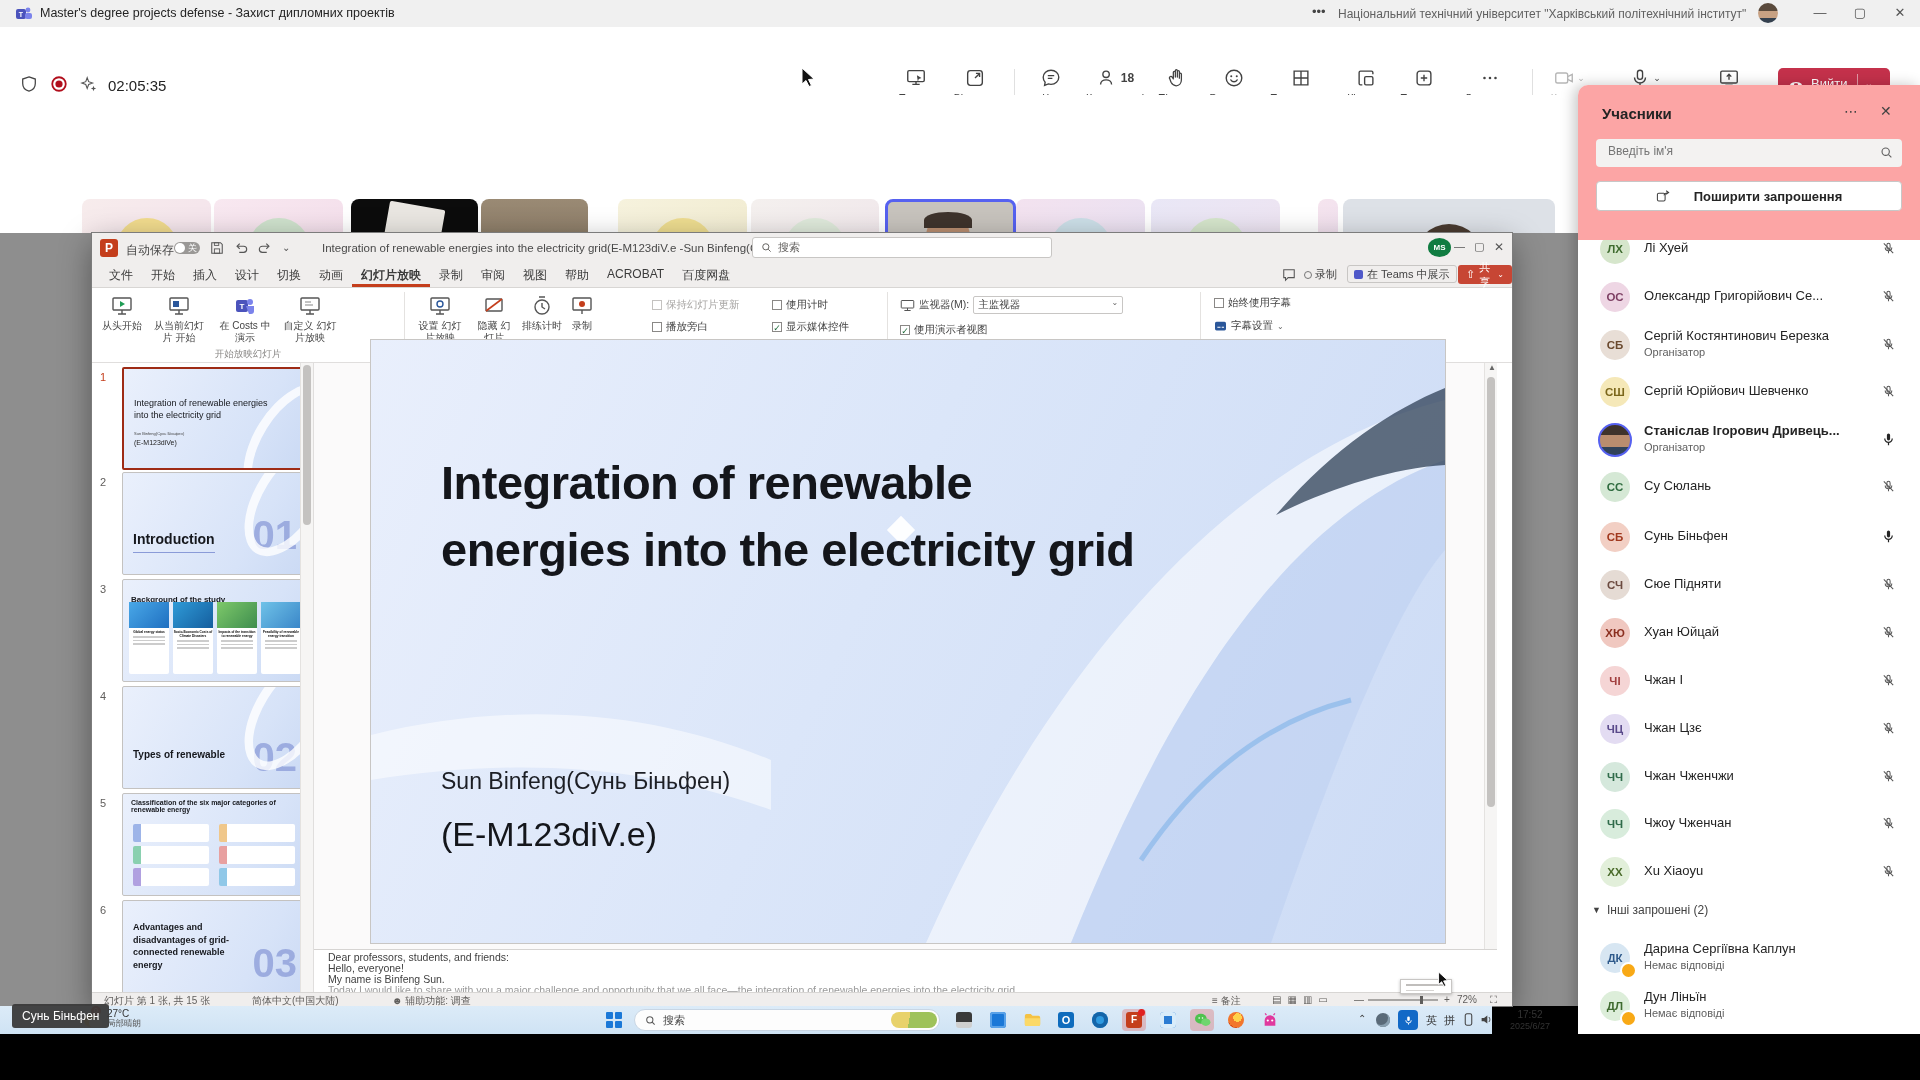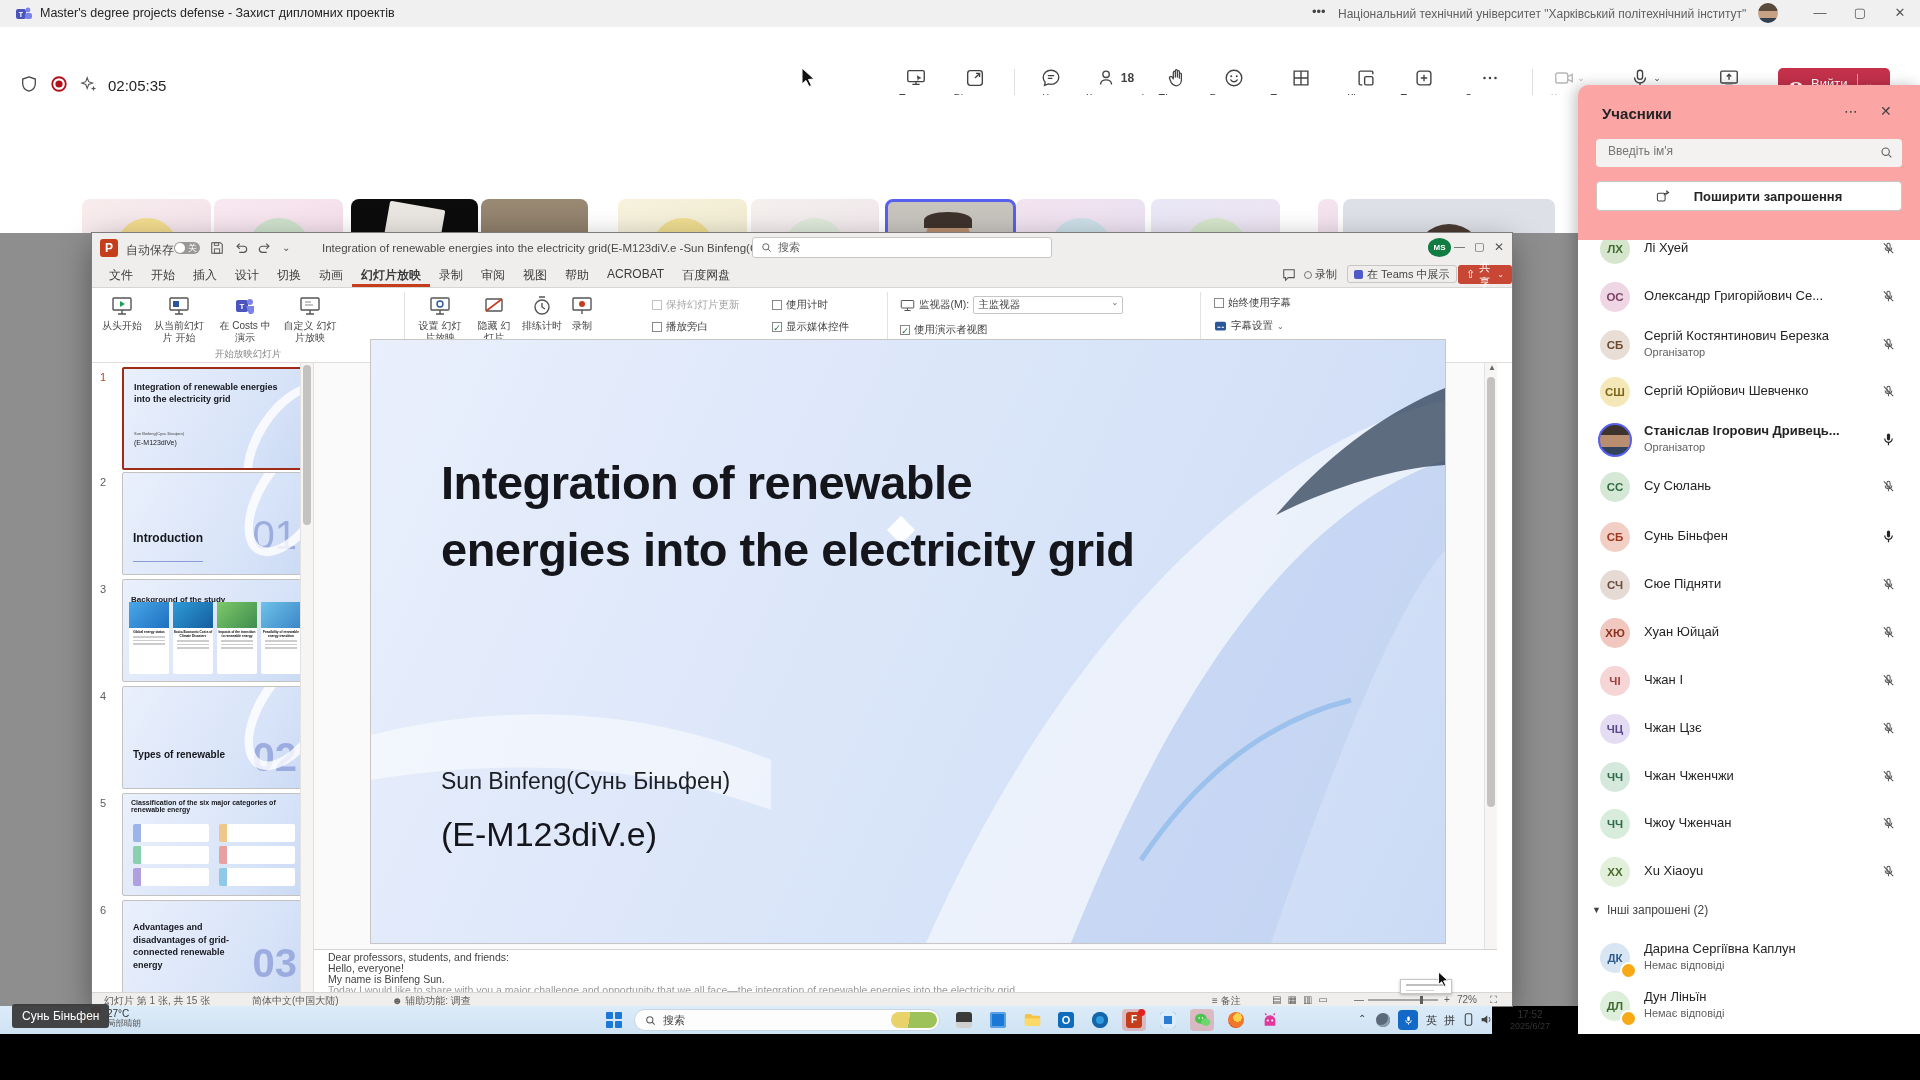--- a/index.html
+++ b/index.html
@@ -525,29 +525,29 @@
           <span>字幕设置</span>
             <span style="font-size:8px;color:#666">⌄</span>
           </div>
       </div>
       <div class="rgroup-label" style="left:1122px;width:260px">辅助字幕与字幕</div>
     </div>
 
     <div class="thumbpane">
       <span class="tnum" style="top:8px;color:#c43e1c">1</span>
       <div class="thumb" style="top:4px;border:2px solid #9e2b15">
-        <div style="position:absolute;left:10px;top:12px;font-size:9px;font-weight:700;color:#16181d;line-height:1.35;width:150px">Integration of renewable energies into the electricity grid</div>
+        <div style="position:absolute;left:10px;top:28px;font-size:9px;font-weight:400;color:#16181d;line-height:1.35;width:150px">Integration of renewable energies into the electricity grid</div>
         <div style="position:absolute;left:10px;top:62px;font-size:4px;color:#444">Sun Binfeng(Сунь Біньфен)</div>
         <div style="position:absolute;left:10px;top:70px;font-size:7px;color:#222">(E-M123diVe)</div>
         <div style="position:absolute;right:-22px;top:8px;width:70px;height:130px;border:9px solid rgba(255,255,255,.8);border-radius:50%;transform:rotate(32deg)"></div>
       </div>
       <span class="tnum" style="top:113px">2</span>
       <div class="thumb" style="top:109px">
-        <div style="position:absolute;left:10px;top:58px;font-size:12px;font-weight:700;color:#16181d;border-bottom:1px solid #8a9bd8;padding-bottom:16px">Introduction</div>
-        <div style="position:absolute;right:6px;top:40px;font-size:40px;font-weight:400;color:#8a9bd8;opacity:.75">01</div>
+        <div style="position:absolute;left:10px;top:58px;font-size:14px;font-weight:700;color:#16181d;border-bottom:1px solid #8a9bd8;padding-bottom:5px">Introduction</div>
+        <div style="position:absolute;right:6px;top:40px;font-size:40px;font-weight:700;color:#8a9bd8;opacity:.75">01</div>
         <div style="position:absolute;right:-22px;top:-40px;width:70px;height:130px;border:9px solid rgba(255,255,255,.8);border-radius:50%;transform:rotate(32deg)"></div>
       </div>
       <span class="tnum" style="top:220px">3</span>
       <div class="thumb" style="top:216px">
         <div style="position:absolute;left:8px;top:15px;font-size:8px;font-weight:700;color:#16181d">Background of the study</div>
         <div style="position:absolute;left:6px;top:22px;width:40px;height:72px;background:#fff;border-radius:2px">
             <div style="height:26px;background:linear-gradient(135deg,#49a8e8,#1f6fc0)"></div>
             <div style="font-size:3.2px;font-weight:700;text-align:center;margin-top:2px">Global energy status</div>
             <div style="margin:2px 4px;height:1.5px;background:#ccc"></div>
             <div style="margin:2px 4px;height:1.5px;background:#ccc"></div>

